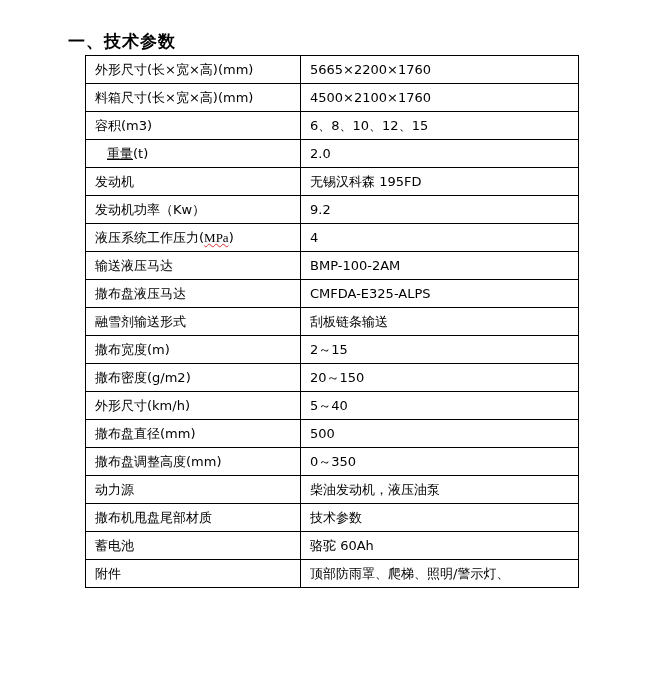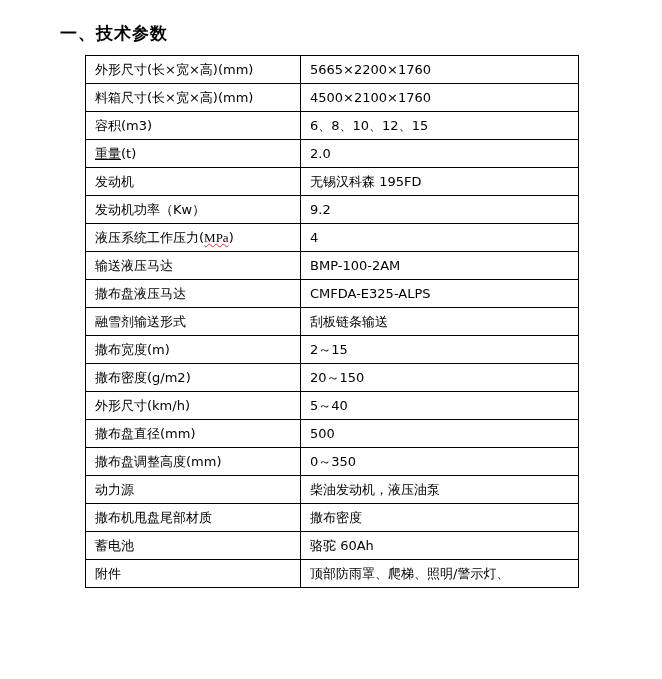--- a/index.html
+++ b/index.html
@@ -13,21 +13,21 @@
     position: relative;
     width: 662px;
     height: 679px;
     background: #ffffff;
     overflow: hidden;
   }
   .heading {
     position: absolute;
     left: 60px;
     top: 22px;
-    margin: 0;
+    margin: 8px;
     font-size: 17px;
     font-weight: bold;
     letter-spacing: 1px;
   }
   .params-table {
     position: absolute;
     left: 85px;
     top: 55px;
     width: 493px;
     border-collapse: collapse;
@@ -38,21 +38,21 @@
     height: 27px;
     padding: 0 9px;
     font-size: 13px;
     line-height: 27px;
     vertical-align: middle;
     white-space: nowrap;
     overflow: hidden;
   }
   td.label-cell { width: 196px; }
   td.value-cell { width: 259px; }
-  .u  { text-decoration: underline; }
+  .u  { text-decoration: underline; margin-left: 12px; }
   .sp {
     text-decoration-line: underline;
     text-decoration-style: wavy;
     text-decoration-color: #e03030;
     text-decoration-thickness: 1px;
     font-family: Liberation Serif, serif;
   }
 </style>
 </head>
 <body>
@@ -121,21 +121,21 @@
         <tr>
           <td class="label-cell">撒布盘调整高度(mm)</td>
           <td class="value-cell">0～350</td>
         </tr>
         <tr>
           <td class="label-cell">动力源</td>
           <td class="value-cell">柴油发动机，液压油泵</td>
         </tr>
         <tr>
           <td class="label-cell">撒布机甩盘尾部材质</td>
-          <td class="value-cell">撒布密度</td>
+          <td class="value-cell">技术参数</td>
         </tr>
         <tr>
           <td class="label-cell">蓄电池</td>
           <td class="value-cell">骆驼 60Ah</td>
         </tr>
         <tr>
           <td class="label-cell">附件</td>
           <td class="value-cell">顶部防雨罩、爬梯、照明/警示灯、</td>
         </tr>
       </tbody>

